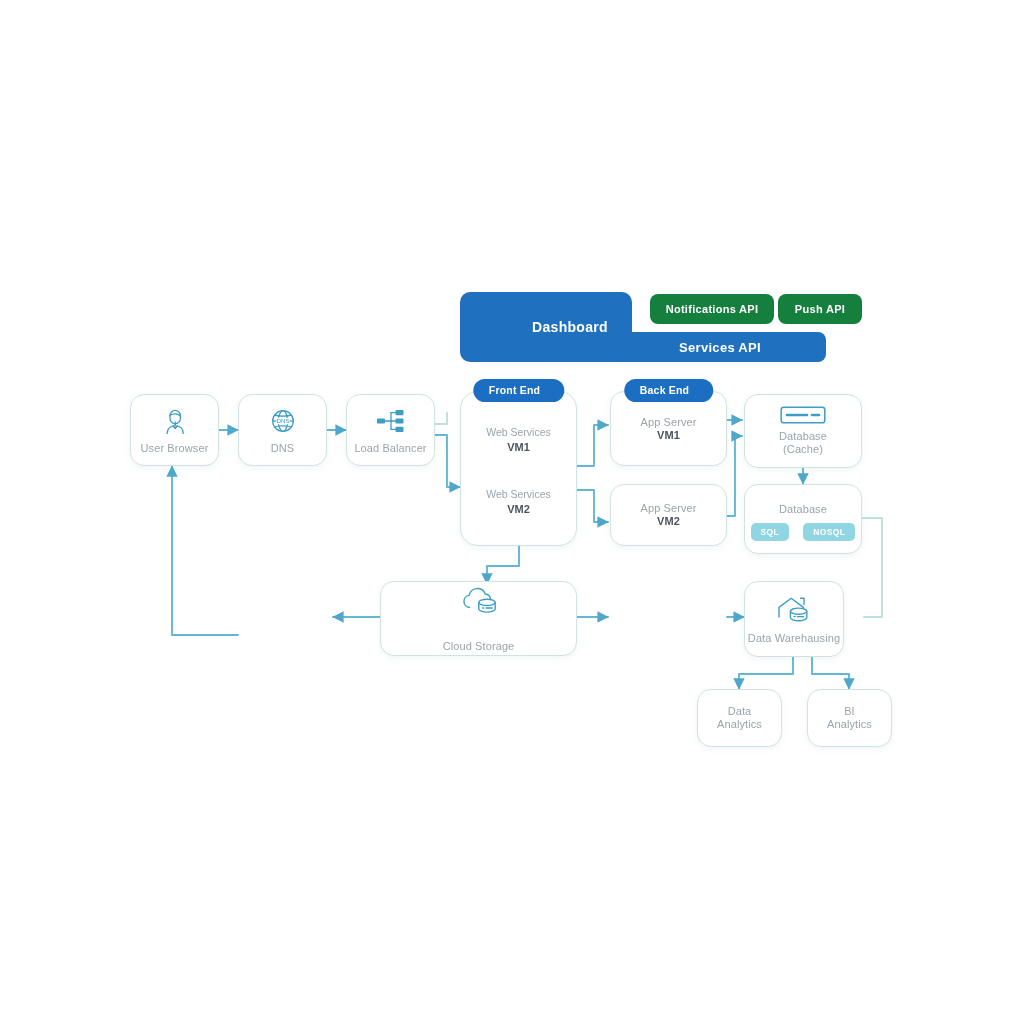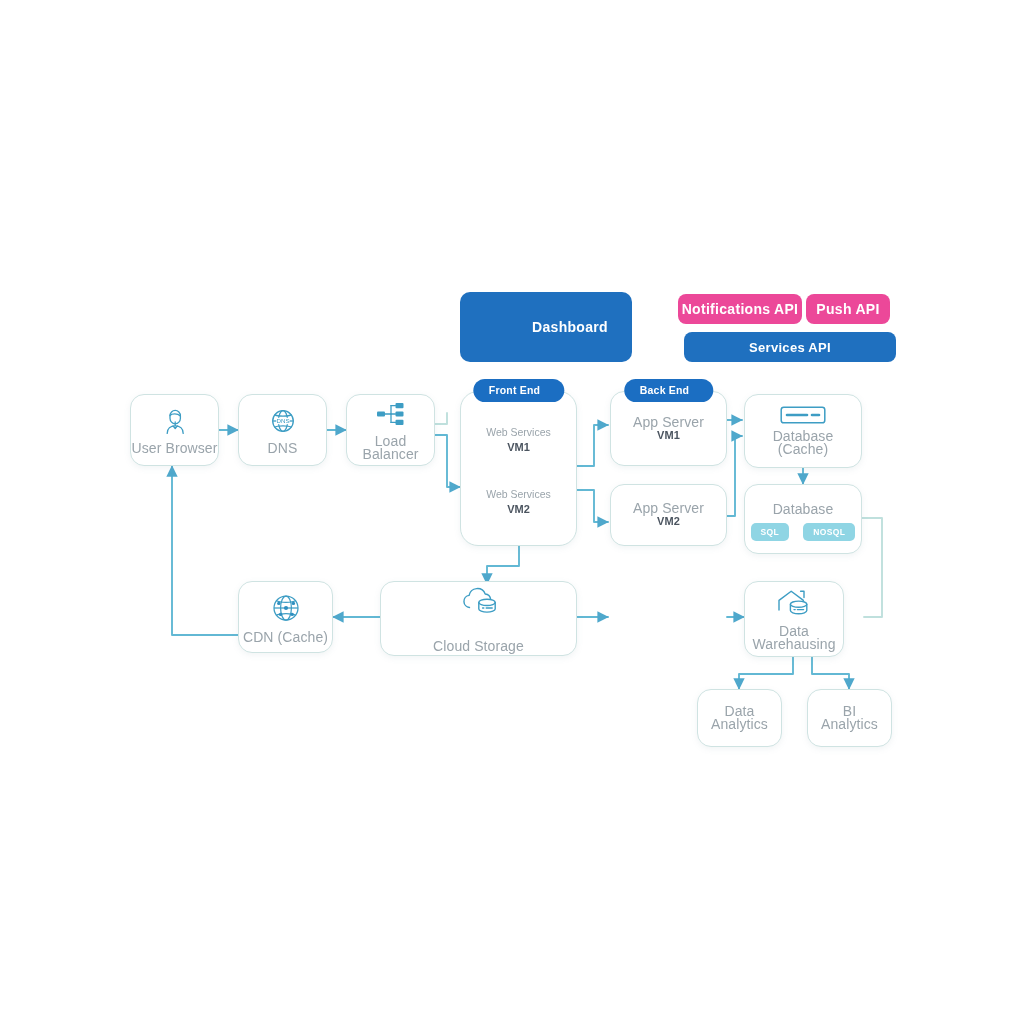--- a/index.html
+++ b/index.html
@@ -37,21 +37,21 @@
     border-radius: 14px;
     box-shadow: 0 2px 6px rgba(120,150,160,0.10);
     display: flex;
     flex-direction: column;
     align-items: center;
     justify-content: center;
     text-align: center;
   }
   .node .label {
     color: #9aa4ab;
-    font-size: 14px;
+    font-size: 11px;
     line-height: 13px;
     letter-spacing: .1px;
     white-space: pre-line;
   }
   .node .icon {
     display: block;
     line-height: 0;
     margin-bottom: 6px;
   }
 
@@ -106,23 +106,22 @@
     border-radius: 8px;
     color: #ffffff;
     font-weight: bold;
     letter-spacing: .3px;
   }
   .banner.primary {
     background: #1f70bf;
     font-size: 13px;
   }
   .banner.light {
-    background: #ec4899;
-    font-size: 14px;
-    margin-left: 28px;
+    background: #15803d;
+    font-size: 11px;
   }
   .banner.dashboard {
     background: #1f70bf;
     font-size: 14px;
     border-radius: 10px;
   }
 
   
   .pill-row {
     position: absolute;
@@ -201,21 +200,21 @@
   </div>
 
   <div class="banner light" style="left:650px; top:294px; width:124px; height:30px;">
     <span>Notifications API</span>
   </div>
 
   <div class="banner light" style="left:778px; top:294px; width:84px; height:30px;">
     <span>Push API</span>
   </div>
 
-  <div class="banner primary" style="left:684px; top:332px; width:212px; height:30px;">
+  <div class="banner primary" style="left:614px; top:332px; width:212px; height:30px;">
     <span>Services API</span>
   </div>
 
   <div class="node" style="left:130px; top:394px; width:89px; height:72px;">
     <span class="icon">
       <svg width="28" height="30" viewBox="0 0 28 30" fill="none" stroke="#3d9dc4" stroke-width="1.3" stroke-linecap="round" stroke-linejoin="round">
         <path d="M9,10 a5.2,5.6 0 0,1 10.4,0 v2.2 a5.2,5.6 0 0,1 -10.4,0 z"></path>
         <path d="M9,9.6 c1.6,-2.2 7.4,-2.6 10.4,0.4"></path>
         <path d="M14.2,16 v3.4"></path>
         <path d="M6.2,27.4 c0,-5 3.4,-7.6 8,-7.6 c4.6,0 8,2.6 8,7.6"></path>
@@ -293,37 +292,20 @@
   </div>
 
   <div class="node" style="left:744px; top:484px; width:118px; height:70px; justify-content:flex-start; padding-top:18px;">
     <span class="label">Database</span>
     <div class="pill-row">
       <span class="pill">SQL</span>
       <span class="pill">NOSQL</span>
     </div>
   </div>
 
-  <div class="node" style="left:238px; top:581px; width:95px; height:72px;">
-    <span class="icon">
-      <svg width="34" height="34" viewBox="0 0 34 34" fill="none" stroke="#3d9dc4" stroke-width="1.25">
-        <circle cx="17" cy="17" r="12"></circle>
-        <ellipse cx="17" cy="17" rx="5.4" ry="12"></ellipse>
-        <path d="M5,17 H29"></path>
-        <path d="M7,9.5 C11,12 23,12 27,9.5"></path>
-        <path d="M7,24.5 C11,22 23,22 27,24.5"></path>
-        <circle cx="17" cy="17" r="2.1" fill="#2f8fc0" stroke="none"></circle>
-        <circle cx="9.8" cy="12.4" r="1.7" fill="#2f8fc0" stroke="none"></circle>
-        <circle cx="24.4" cy="12.4" r="1.7" fill="#2f8fc0" stroke="none"></circle>
-        <circle cx="11.6" cy="23.4" r="1.7" fill="#2f8fc0" stroke="none"></circle>
-        <circle cx="23.2" cy="23.4" r="1.7" fill="#2f8fc0" stroke="none"></circle>
-      </svg>
-    </span>
-    <span class="label">CDN (Cache)</span>
-  </div>
 
   <div class="node" style="left:380px; top:581px; width:197px; height:75px;gap:18px;">
     <span class="icon">
       <svg width="46" height="32" viewBox="0 0 46 32" fill="none" stroke="#3d9dc4" stroke-width="1.4" stroke-linecap="round" stroke-linejoin="round">
         <path d="M13.5,23.5 a6.1,6.1 0 0,1 -0.4,-12.1 a8.4,8.4 0 0,1 16.1,-1.4 a6,6 0 0,1 5.4,5.2"></path>
         <ellipse cx="31" cy="18.4" rx="8.2" ry="3.1" fill="#ffffff"></ellipse>
         <path d="M22.8,18.4 v6.6 c0,1.7 3.7,3.1 8.2,3.1 c4.5,0 8.2,-1.4 8.2,-3.1 v-6.6"></path>
         <path d="M26.6,24 h1.2 M30.2,24 h6"></path>
       </svg>
     </span>

